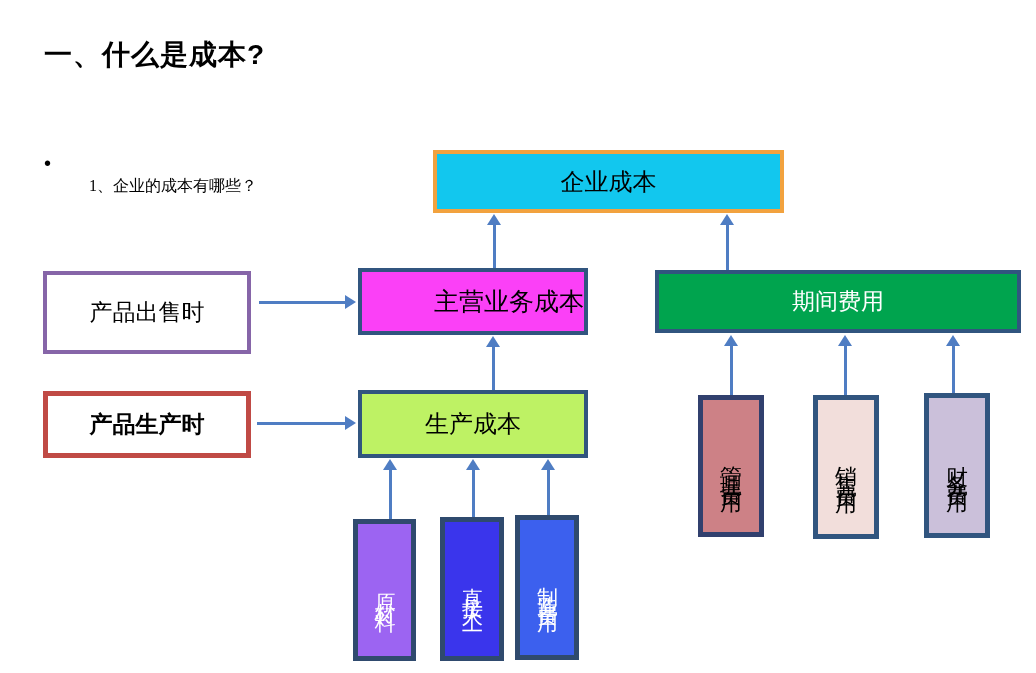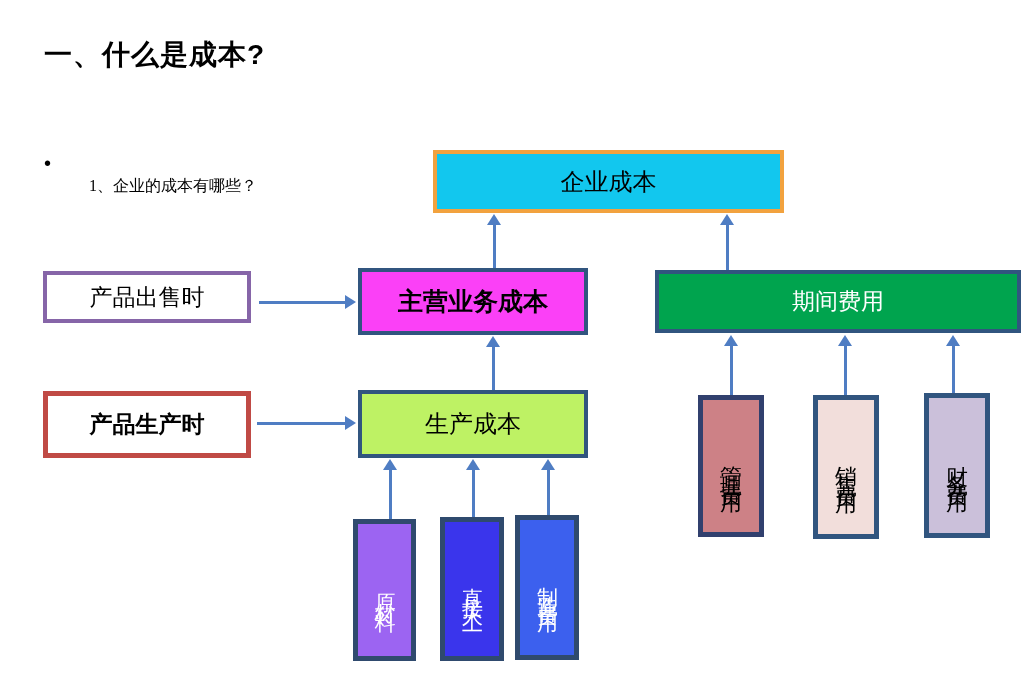--- a/index.html
+++ b/index.html
@@ -51,25 +51,25 @@
 
   <div class="bullet-row">
     <span class="bullet-dot">•</span>
     <span class="bullet-text">1、企业的成本有哪些？</span>
   </div>
 
   <div class="node sans" style="left: 433px; top: 150px; width: 351px; height: 63px; border-width: 4px; font-size: 24px; background-color: rgb(18, 199, 238); border-color: rgb(242, 162, 62); color: rgb(0, 0, 0);">
     <span class="lbl">企业成本</span>
   </div>
 
-  <div class="node serif" style="left: 43px; top: 271px; width: 208px; height: 52px; border-width: 4px; font-size: 23px; background-color: rgb(255, 255, 255); border-color: rgb(134, 101, 168); color: rgb(0, 0, 0);">
+  <div class="node serif" style="left: 43px; top: 271px; width: 208px; height: 83px; border-width: 4px; font-size: 23px; background-color: rgb(255, 255, 255); border-color: rgb(134, 101, 168); color: rgb(0, 0, 0);">
     <span class="lbl">产品出售时</span>
   </div>
 
-  <div class="node sans" style="left: 358px; top: 268px; width: 230px; height: 67px; border-width: 4px; font-size: 25px; font-weight: 700; background-color: rgb(251, 64, 247); border-color: rgb(49, 85, 127); color: rgb(0, 0, 0);">
+  <div class="node sans" style="left: 358px; top: 268px; width: 230px; height: 67px; border-width: 4px; font-size: 25px; font-weight: 400; background-color: rgb(251, 64, 247); border-color: rgb(49, 85, 127); color: rgb(0, 0, 0); justify-content: flex-end;">
     <span class="lbl">主营业务成本</span>
   </div>
 
   <div class="node sans" style="left: 655px; top: 270px; width: 366px; height: 63px; border-width: 4px; font-size: 23px; background-color: rgb(0, 164, 78); border-color: rgb(49, 85, 127); color: rgb(255, 255, 255);">
     <span class="lbl">期间费用</span>
   </div>
 
   <div class="node serif" style="left: 43px; top: 391px; width: 208px; height: 67px; border-width: 5px; font-size: 23px; background-color: rgb(255, 255, 255); border-color: rgb(192, 74, 69); color: rgb(0, 0, 0); font-weight: bold;">
     <span class="lbl">产品生产时</span>
   </div>

